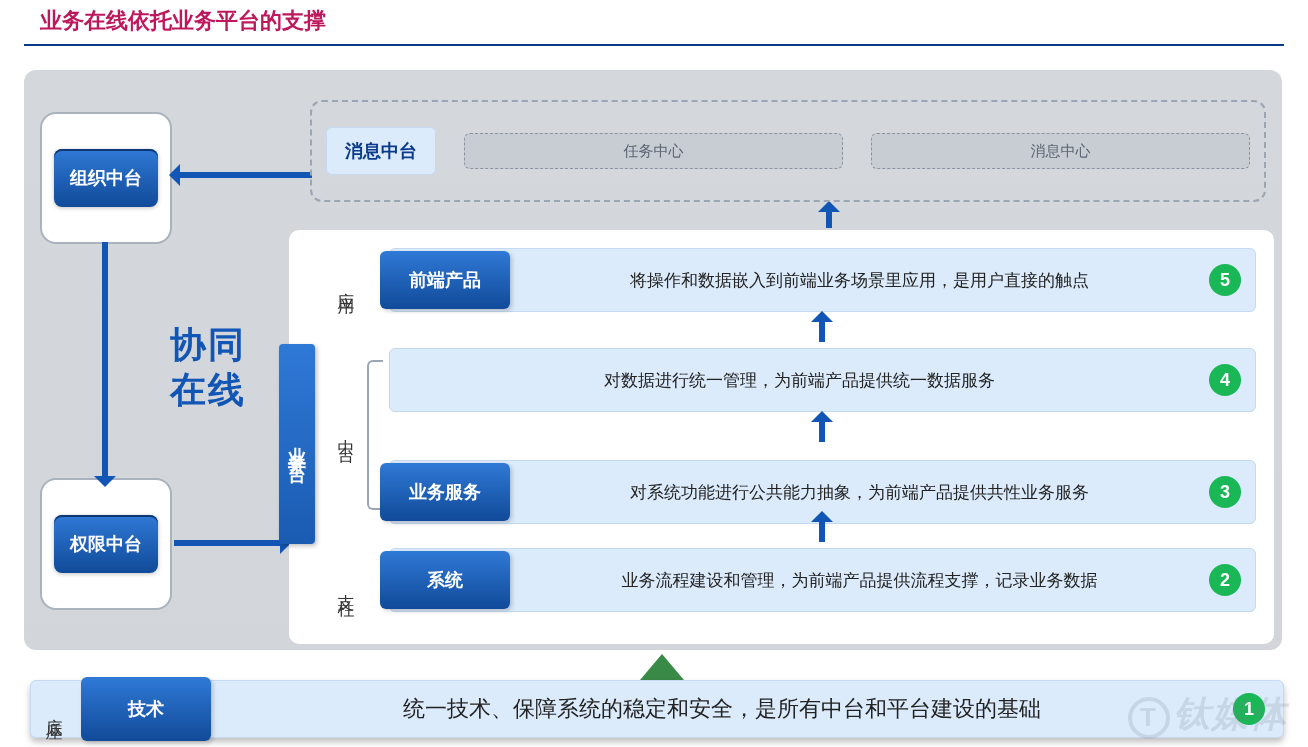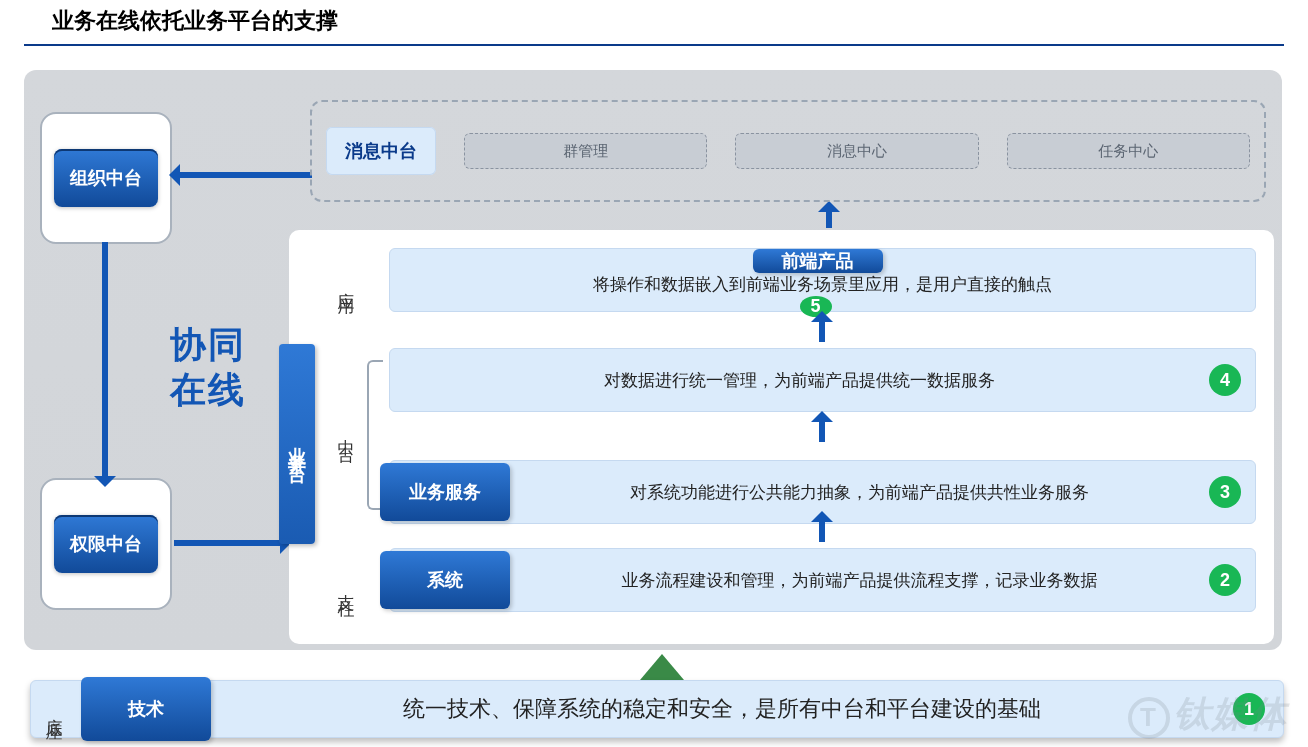--- a/index.html
+++ b/index.html
@@ -7,24 +7,24 @@
     font-family: "Microsoft YaHei", "SimHei", Arial, sans-serif;
     background: #fff;
     width: 1308px;
     height: 747px;
     position: relative;
     overflow: hidden;
   }
 
   .title {
     position: absolute;
-    left: 52px; top: 6px;
+    left: 40px; top: 6px;
     font-size: 22px;
     font-weight: 700;
-    color: #000000;
+    color: #be185d;
   }
   .title-underline {
     position: absolute;
     left: 24px; top: 44px; right: 24px;
     height: 0;
     border-bottom: 2px solid #0a3a8a;
   }
 
   
   .gray-panel {
@@ -144,21 +144,21 @@
 
   .layer-row {
     position: absolute;
     left: 100px; right: 18px;
     height: 64px;
     display: flex; align-items: center;
     background: #dbebfb;
     border: 1px solid #c5d9f0;
     border-radius: 6px;
   }
-  #row-5 { top: 18px; flex-direction: column; }
+  #row-5 { top: 18px; }
   #row-4 { top: 118px; }
   #row-3 { top: 230px; }
   #row-2 { top: 318px; }
 
   .layer-lbl {
     width: 130px; height: 58px;
     margin: 0 0 0 -10px;
     background: linear-gradient(#2f79d6,#114a99);
     color: #fff; border-radius: 6px;
     display: flex; align-items: center; justify-content: center;
@@ -300,23 +300,22 @@
 
   <div class="big-vert-label">协同在线</div>
 
   <div class="arrow arrow-h1"></div>
   <div class="arrow arrow-v1"></div>
   <div class="arrow arrow-h2"></div>
   <div id="ua0" class="up-arrow"></div>
 
   <div class="msg-bar">
     <div class="msg-label">消息中台</div>
-    <div class="msg-item">群管理</div>
+    <div class="msg-item">任务中心</div>
     <div class="msg-item">消息中心</div>
-    <div class="msg-item">任务中心</div>
   </div>
 
   <div class="stage">
     <div class="vtab-biz">业务平台</div>
 
     <div id="vsec-app" class="vsection">应用</div>
     <div id="vsec-mid" class="vsection">中台</div>
     <div id="vsec-sup" class="vsection">支柱</div>
     <div id="bracket-mid" class="bracket"></div>
 

